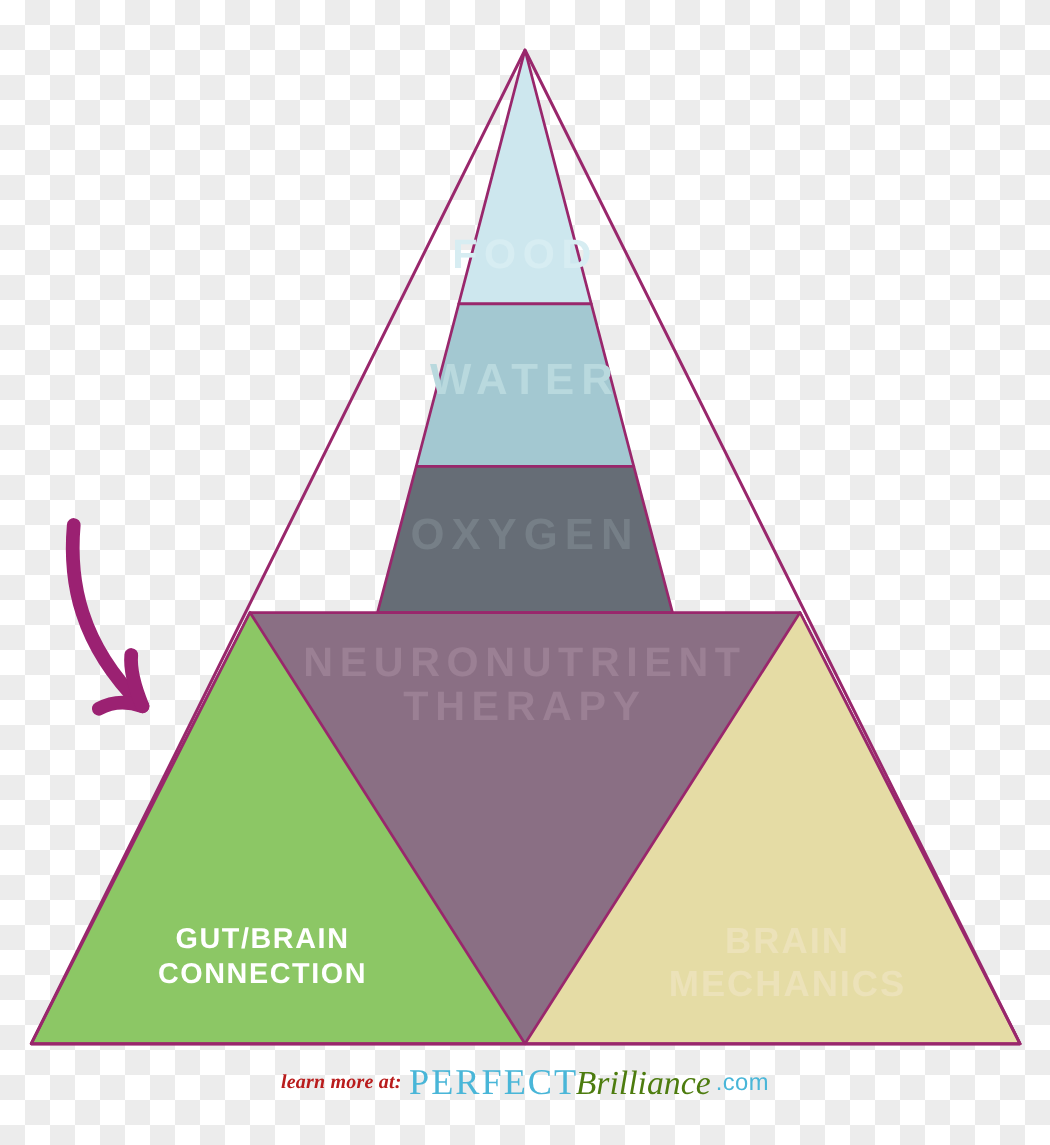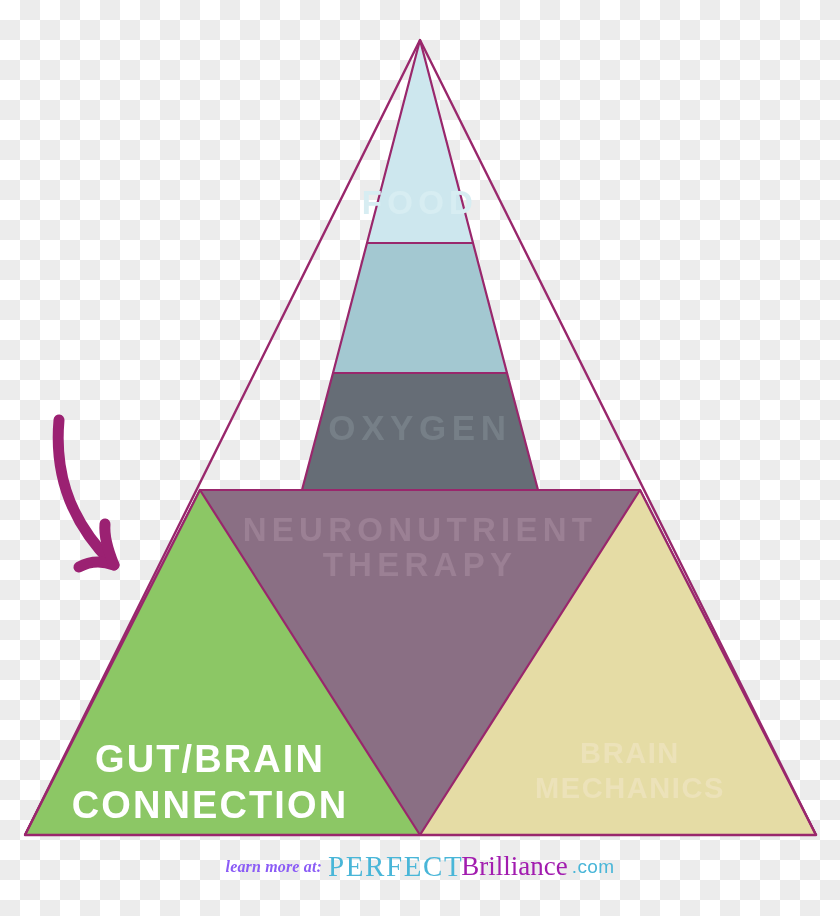--- a/index.html
+++ b/index.html
@@ -66,21 +66,21 @@
   }
   #label-neuro {
     top: 513px;
     font-size: 33px;
     color: #9b8094;
   }
   #label-gutbrain {
     left: 30px;
     width: 360px;
     top: 736px;
-    font-size: 38px;
+    font-size: 23px;
     color: #ffffff;
     letter-spacing: 0.055em;
     line-height: 1.22;
   }
   #label-brainmech {
     left: 450px;
     width: 360px;
     top: 736px;
     font-size: 29px;
     color: #ece2b9;
@@ -95,37 +95,38 @@
     top: 850px;
     width: 840px;
     text-align: center;
     white-space: nowrap;
   }
   #footer-learn {
     font-family: "Liberation Serif", serif;
     font-style: italic;
     font-weight: bold;
     font-size: 16px;
-    color: #8b5cf6;
+    color: #b91c1c;
     letter-spacing: 0.01em;
     vertical-align: middle;
   }
   #footer-perfect {
     font-family: Liberation Serif, serif;
     font-size: 29px;
     font-weight: normal;
     color: #49b6d8;
     letter-spacing: 0.055em;
     vertical-align: middle;
     margin-left: 6px;
   }
   #footer-brilliance {
     font-family: "Liberation Serif", serif;
+    font-style: italic;
     font-size: 27px;
-    color: #a21caf;
+    color: #4d7c0f;
     vertical-align: middle;
     margin-left: -2px;
   }
   #footer-com {
     font-family: "Liberation Sans", sans-serif;
     font-size: 19px;
     color: #49b6d8;
     vertical-align: middle;
     letter-spacing: 0.02em;
     margin-left: 4px;
@@ -155,20 +156,21 @@
     <polygon points="302,490 538,490 640,490 816,835 25,835 200,490" fill="#8a6f84" stroke="#99276c" stroke-width="2.2" stroke-linejoin="round"></polygon>
 
     <polygon points="200,490 420,835 25,835" fill="#8cc765" stroke="#99276c" stroke-width="2.2" stroke-linejoin="round"></polygon>
 
     <polygon points="640,490 816,835 420,835" fill="#e5dca5" stroke="#99276c" stroke-width="2.2" stroke-linejoin="round"></polygon>
 
     <polygon points="420,40 816,835 25,835" fill="none" stroke="#99276c" stroke-width="2.4" stroke-linejoin="round"></polygon>
   </svg>
 
   <div class="band-label" id="label-food">FOOD</div>
+  <div class="band-label" id="label-water">WATER</div>
   <div class="band-label" id="label-oxygen">OXYGEN</div>
   <div class="band-label" id="label-neuro">NEURONUTRIENT
 THERAPY</div>
   <div class="band-label" id="label-gutbrain">GUT/BRAIN
 CONNECTION</div>
   <div class="band-label" id="label-brainmech">BRAIN
 MECHANICS</div>
 
   <svg id="arrow-svg" viewBox="0 0 140 205">
     <path d="M31,15 C27,60 36,110 84,158" fill="none" stroke="#9b2172" stroke-width="11" stroke-linecap="round"></path>

